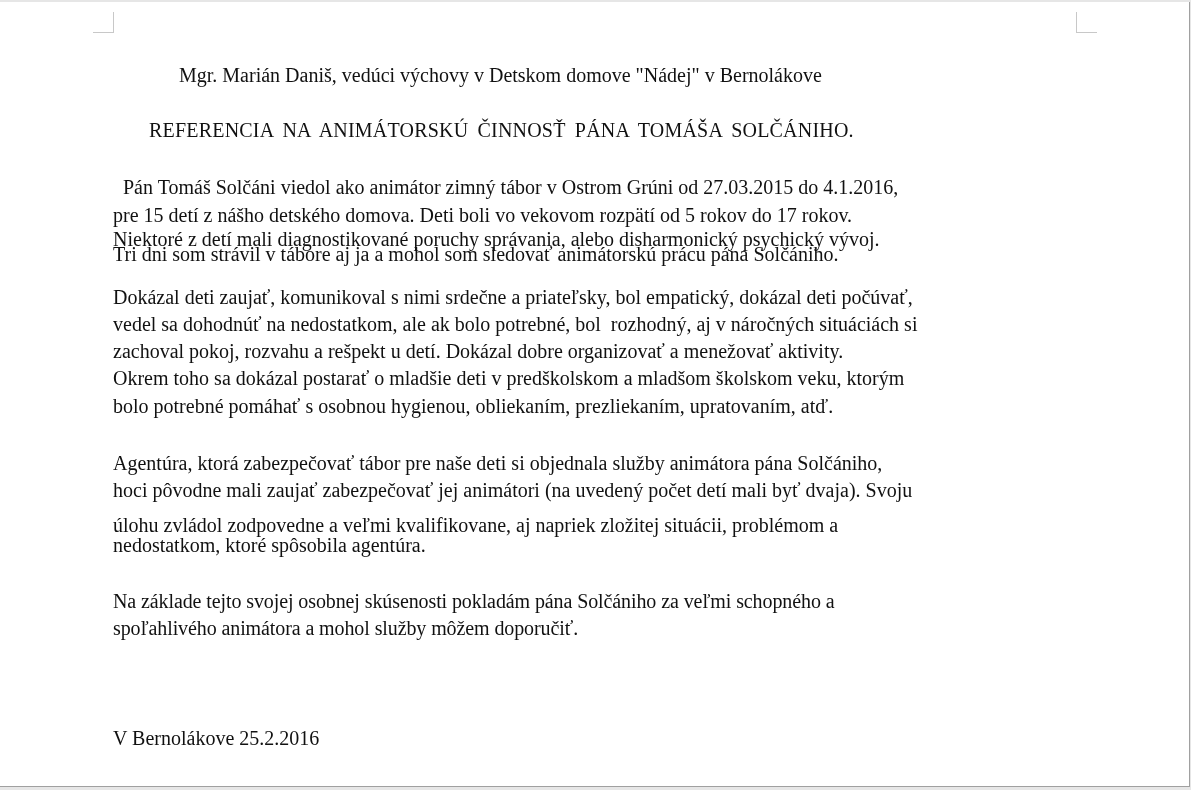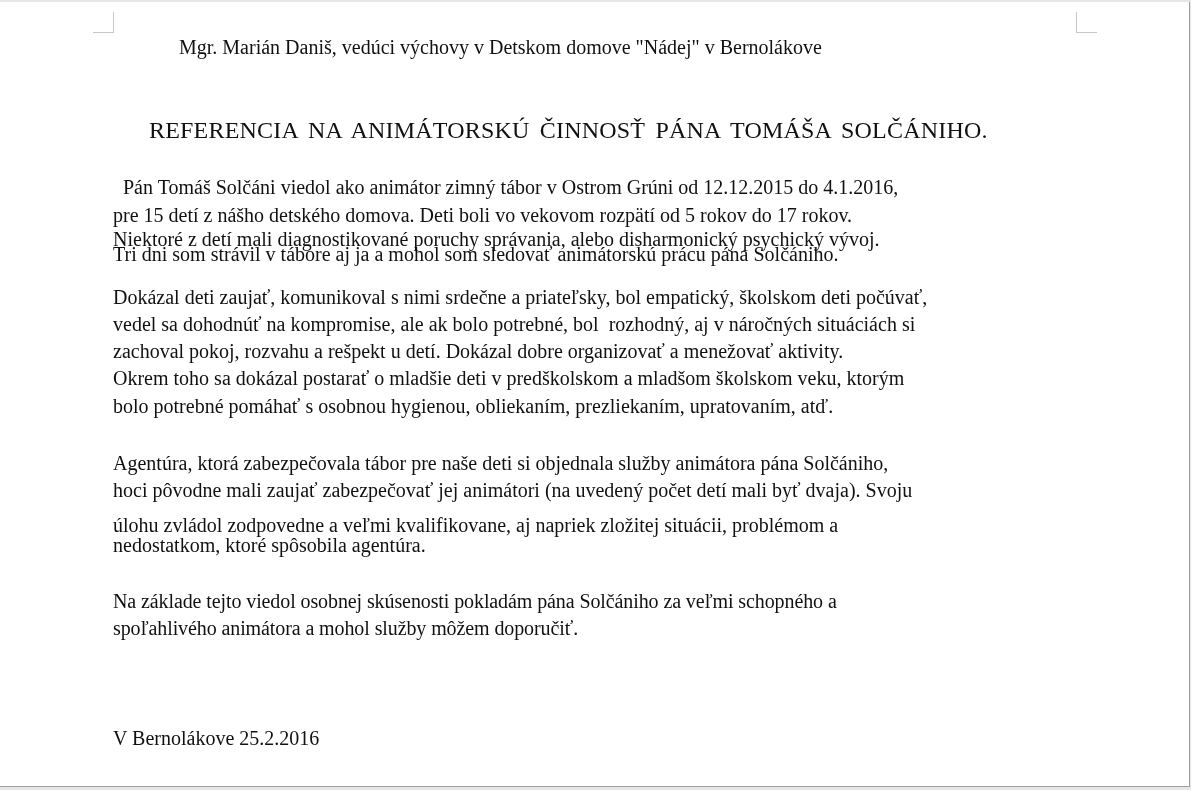--- a/index.html
+++ b/index.html
@@ -53,23 +53,24 @@
       font-size: 20px;
       line-height: 27.2px;
     }
     .line {
       position: absolute;
       left: 0;
       white-space: nowrap;
     }
     .header-line {
       font-size: 20px;
+      margin-top: 28px;
     }
     .title-line {
-      font-size: 24px;
+      font-size: 20px;
       word-spacing: 4px;
       letter-spacing: 0.2px;
     }
     .closing-line {
       letter-spacing: -0.1px;
     }
   </style>
 </head>
 <body>
 
@@ -77,39 +78,39 @@
   <div class="page">
     <div class="corner corner-tl"></div>
     <div class="corner corner-tr"></div>
 
     <div class="doc">
       <div class="line header-line" style="left:66px; top:32px;">Mgr. Marián Daniš, vedúci výchovy v Detskom domove "Nádej" v Bernolákove</div>
 
       <div class="line title-line" style="left:36px; top:115px;">REFERENCIA NA ANIMÁTORSKÚ ČINNOSŤ PÁNA TOMÁŠA SOLČÁNIHO.</div>
 
       <div>
-        <div class="line" style="top:172px; white-space:pre;">  Pán Tomáš Solčáni viedol ako animátor zimný tábor v Ostrom Grúni od 12.12.2015 do 4.1.2016,</div>
+        <div class="line" style="top:172px; white-space:pre;">  Pán Tomáš Solčáni viedol ako animátor zimný tábor v Ostrom Grúni od 27.03.2015 do 4.1.2016,</div>
         <div class="line" style="top:200px;">pre 15 detí z nášho detského domova. Deti boli vo vekovom rozpätí od 5 rokov do 17 rokov.</div>
         <div class="line" style="top:224px;">Niektoré z detí mali diagnostikované poruchy správania, alebo disharmonický psychický vývoj.</div>
         <div class="line" style="top:239px;">Tri dni som strávil v tábore aj ja a mohol som sledovať animátorskú prácu pána Solčániho.</div>
-        <div class="line" style="top:282px;">Dokázal deti zaujať, komunikoval s nimi srdečne a priateľsky, bol empatický, školskom deti počúvať,</div>
-        <div class="line" style="top:309px; white-space:pre;">vedel sa dohodnúť na kompromise, ale ak bolo potrebné, bol  rozhodný, aj v náročných situáciách si</div>
+        <div class="line" style="top:282px;">Dokázal deti zaujať, komunikoval s nimi srdečne a priateľsky, bol empatický, dokázal deti počúvať,</div>
+        <div class="line" style="top:309px; white-space:pre;">vedel sa dohodnúť na nedostatkom, ale ak bolo potrebné, bol  rozhodný, aj v náročných situáciách si</div>
         <div class="line" style="top:336px;">zachoval pokoj, rozvahu a rešpekt u detí. Dokázal dobre organizovať a menežovať aktivity.</div>
         <div class="line" style="top:363px;">Okrem toho sa dokázal postarať o mladšie deti v predškolskom a mladšom školskom veku, ktorým</div>
         <div class="line" style="top:391px;text-align:center;">bolo potrebné pomáhať s osobnou hygienou, obliekaním, prezliekaním, upratovaním, atď.</div>
       </div>
 
       <div>
-        <div class="line" style="top:448px;">Agentúra, ktorá zabezpečovala tábor pre naše deti si objednala služby animátora pána Solčániho,</div>
+        <div class="line" style="top:448px;">Agentúra, ktorá zabezpečovať tábor pre naše deti si objednala služby animátora pána Solčániho,</div>
         <div class="line" style="top:475px;">hoci pôvodne mali zaujať zabezpečovať jej animátori (na uvedený počet detí mali byť dvaja). Svoju</div>
         <div class="line" style="top:510px;">úlohu zvládol zodpovedne a veľmi kvalifikovane, aj napriek zložitej situácii, problémom a</div>
         <div class="line" style="top:530px;">nedostatkom, ktoré spôsobila agentúra.</div>
       </div>
 
       <div>
-        <div class="line closing-line" style="top:586px;">Na základe tejto viedol osobnej skúsenosti pokladám pána Solčániho za veľmi schopného a</div>
+        <div class="line closing-line" style="top:586px;">Na základe tejto svojej osobnej skúsenosti pokladám pána Solčániho za veľmi schopného a</div>
         <div class="line closing-line" style="top:613px;">spoľahlivého animátora a mohol služby môžem doporučiť.</div>
       </div>
 
       <div class="line" style="top:723px;">V Bernolákove 25.2.2016</div>
     </div>
   </div>
 </div>
 
 </body></html>

